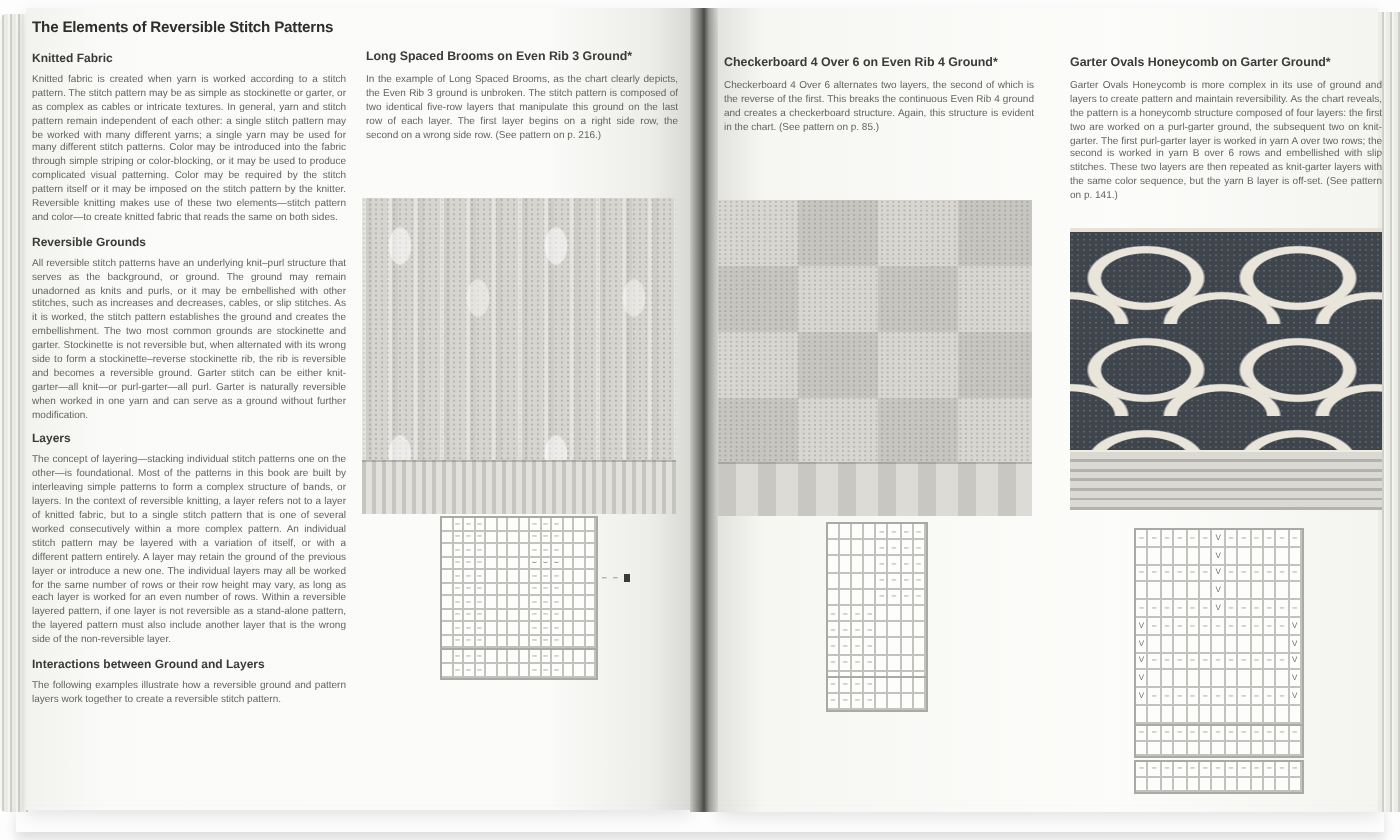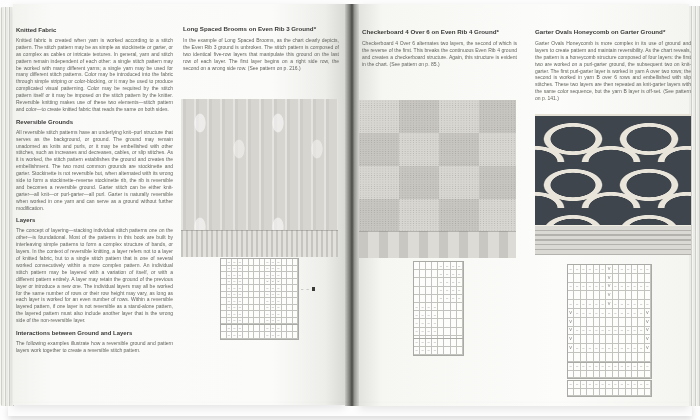--- a/index.html
+++ b/index.html
@@ -92,20 +92,21 @@
 
 <div id="canvas">
 
   <div class="edge-left"></div>
   <div class="page-left"></div>
   <div class="gutter"></div>
   <div class="page-right"></div>
   <div class="edge-right"></div>
   <div class="edge-bottom"></div>
 
+  <h1 class="page-title">The Elements of Reversible Stitch Patterns</h1>
 
   <div class="col" id="col1">
     <div class="sect">
       <h2>Knitted Fabric</h2>
       <p>Knitted fabric is created when yarn is worked according to a stitch pattern. The stitch pattern may be as simple as stockinette or garter, or as complex as cables or intricate textures. In general, yarn and stitch pattern remain independent of each other: a single stitch pattern may be worked with many different yarns; a single yarn may be used for many different stitch patterns. Color may be introduced into the fabric through simple striping or color-blocking, or it may be used to produce complicated visual patterning. Color may be required by the stitch pattern itself or it may be imposed on the stitch pattern by the knitter. Reversible knitting makes use of these two elements—stitch pattern and color—to create knitted fabric that reads the same on both sides.</p>
     </div>
     <div class="sect">
       <h2>Reversible Grounds</h2>
       <p>All reversible stitch patterns have an underlying knit–purl structure that serves as the background, or ground. The ground may remain unadorned as knits and purls, or it may be embellished with other stitches, such as increases and decreases, cables, or slip stitches. As it is worked, the stitch pattern establishes the ground and creates the embellishment. The two most common grounds are stockinette and garter. Stockinette is not reversible but, when alternated with its wrong side to form a stockinette–reverse stockinette rib, the rib is reversible and becomes a reversible ground. Garter stitch can be either knit-garter—all knit—or purl-garter—all purl. Garter is naturally reversible when worked in one yarn and can serve as a ground without further modification.</p>
     </div>

